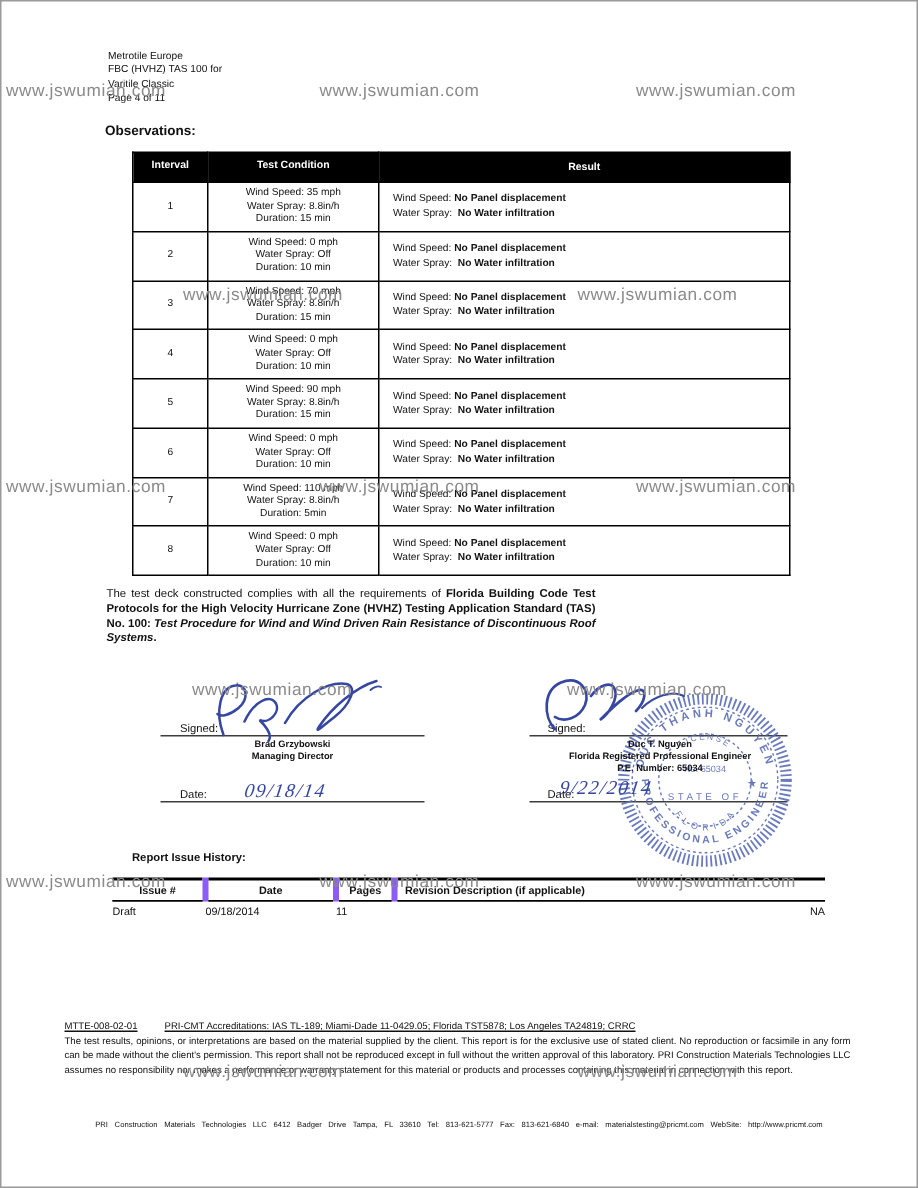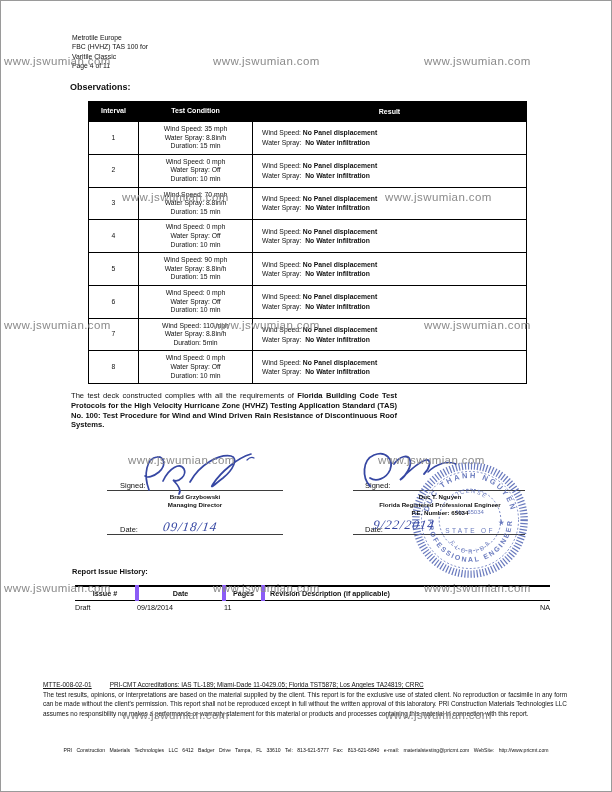--- a/index.html
+++ b/index.html
@@ -25,33 +25,33 @@
   .obs-table th{background:#000;color:#fff;font-size:7px;font-weight:bold;height:13px;}
   .c-int{width:49px;text-align:center;vertical-align:middle;}
   .c-cond{width:113px;text-align:center;vertical-align:middle;padding:3px 0 !important;}
   .c-res{width:273px;vertical-align:middle;padding-left:9px !important;line-height:9.4px;}
   .bb{font-weight:bold;}
   .obs-table tbody tr{height:32px;}
   
   .stmt{position:absolute;left:70px;top:391px;width:443px;display:flex;font-size:7.6px;line-height:9.8px;}
   .stmt-label{width:117px;font-weight:bold;flex:none;}
   .stmt-text{width:326px;text-align:justify;margin-left:1px;}
-  .bi{font-weight:bold;}
+  .bi{font-weight:bold;font-style:italic;}
   
   .lab{position:absolute;font-size:7.5px;font-weight:normal;margin-left:48px;}
   .sigline{position:absolute;border-bottom:1px solid #3d3d3d;z-index:5;}
   .sigsvg{position:absolute;z-index:12;}
   .nameblock{position:absolute;text-align:center;font-size:6.2px;font-weight:bold;line-height:8px;z-index:13;}
   .handwriting{
     position:absolute;font-family:"Liberation Serif",serif;font-style:italic;
     font-size:13px;color:#3647a3;transform:skewX(-8deg);z-index:14;letter-spacing:1px;white-space:nowrap;
   }
   .sealwrap{position:absolute;left:400px;top:450px;width:140px;height:140px;z-index:10;opacity:.88;}
   
-  .rih-title{position:absolute;left:72px;top:567px;font-size:7.5px;font-weight:bold;}
+  .rih-title{position:absolute;left:88px;top:567px;font-size:7.5px;font-weight:bold;}
   .rih{position:absolute;left:75px;top:585px;width:458px;border-collapse:collapse;font-size:7.2px;table-layout:fixed;}
   .rih thead tr{border-top:2px solid #000;border-bottom:1.5px solid #000;}
   .rih th{font-weight:bold;padding:2px 0;border-right:4px solid #8b5cf6;text-align:center;}
   .rih th:last-child{border-right:none;text-align:left;padding-left:5px;}
   .rih td{padding:2px 0;text-align:left;}
   .rih td:last-child{text-align:right;padding-left:5px;}
   .w-issue{width:60px;}.w-date{width:83px;}.w-pages{width:35px;}.w-rev{width:280px;}
   
   .acc{position:absolute;left:43px;top:681px;width:524px;font-size:6.4px;text-decoration:underline;white-space:nowrap;}
   .acc .gap{margin-left:18px;}

